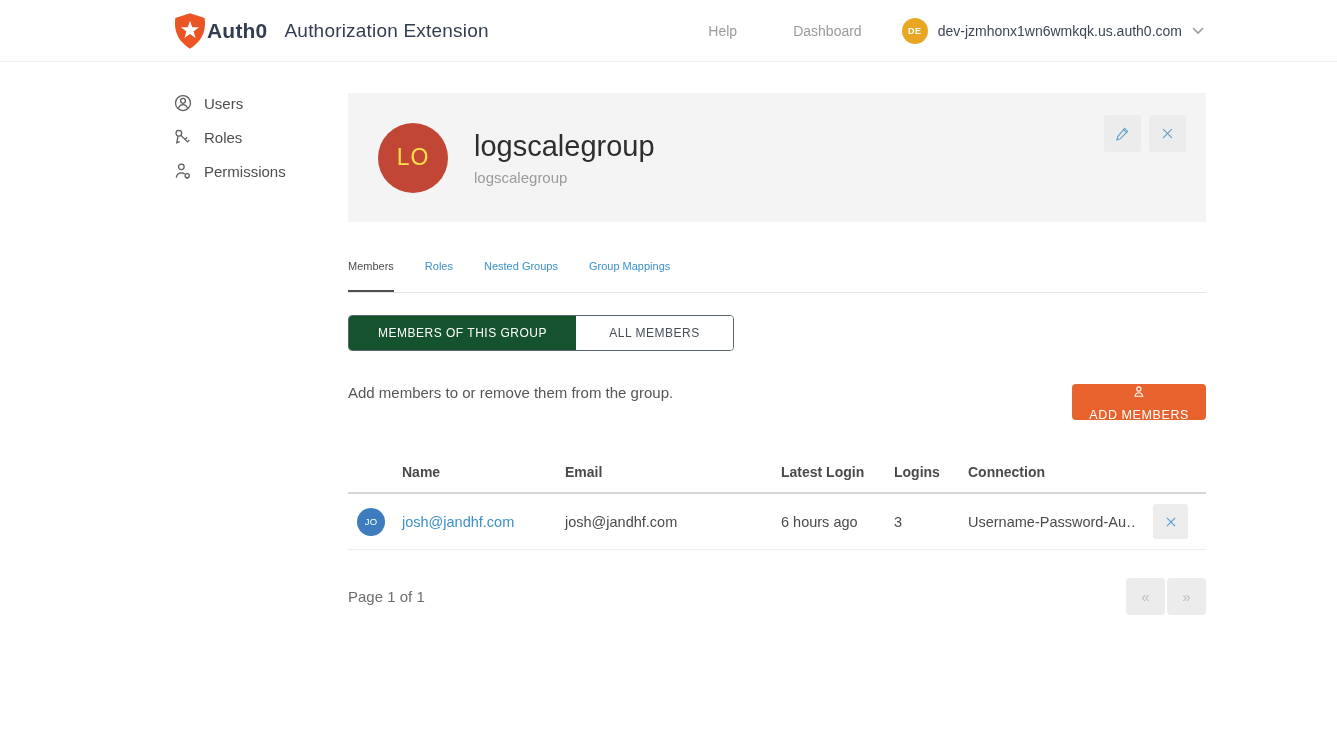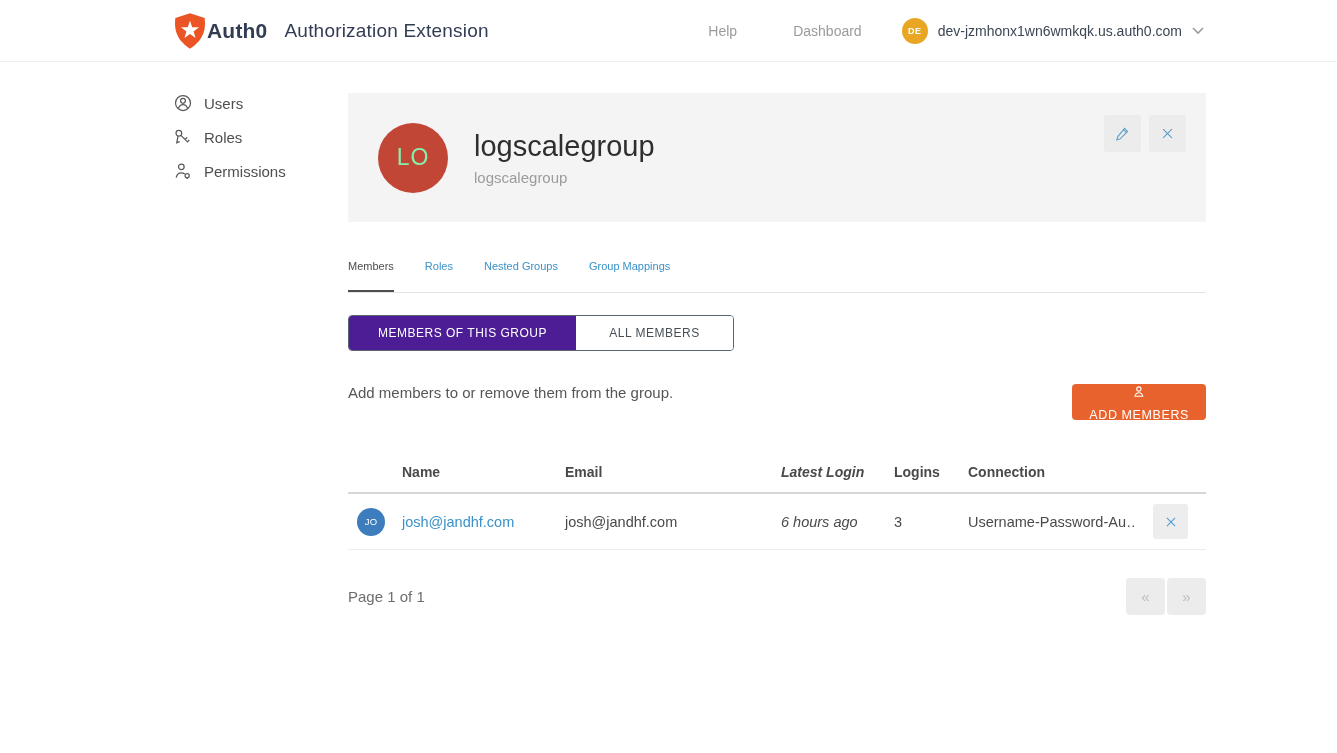--- a/index.html
+++ b/index.html
@@ -51,21 +51,21 @@
   .main { width: 858px; margin-top: 31px; }
 
   
   .group-panel {
     background: #f4f4f4; height: 129px;
     display: flex; align-items: center;
     padding: 0 20px 0 30px;
   }
   .group-avatar {
     width: 70px; height: 70px; border-radius: 50%;
-    background: #c14635; color: #86efac;
+    background: #c14635; color: #fde047;
     font-size: 23px; letter-spacing: 1px;
     display: flex; align-items: center; justify-content: center;
     flex-shrink: 0;
   }
   .group-info { margin-left: 26px; }
   .group-name { font-size: 29px; color: #2e2e2e; }
   .group-desc { font-size: 15px; color: #9b9b9b; margin-top: 6px; }
   .panel-actions { margin-left: auto; align-self: flex-start; margin-top: 22px; display: flex; gap: 8px; }
   .icon-btn {
     width: 37px; height: 37px; background: #ececec;
@@ -82,21 +82,21 @@
   
   .toggle-group {
     margin-top: 22px; display: inline-flex;
     border: 1px solid #5a646e; border-radius: 4px; overflow: hidden;
   }
   .toggle-btn {
     height: 34px; display: flex; align-items: center; justify-content: center;
     font-size: 12px; letter-spacing: 0.5px; cursor: pointer; border: none;
     font-family: "Liberation Sans", sans-serif;
   }
-  .toggle-btn.on { width: 227px; background: #4c1d95; color: #ffffff; }
+  .toggle-btn.on { width: 227px; background: #14532d; color: #ffffff; }
   .toggle-btn.off { width: 157px; background: #ffffff; color: #454f58; }
 
   
   .members-head { margin-top: 33px; display: flex; align-items: flex-start; justify-content: space-between; }
   .members-desc { font-size: 15px; color: #565656; }
   .add-btn {
     height: 36px; background: #e7622c; color: #fff; border: none; border-radius: 4px;
     font-size: 12.5px; letter-spacing: 0.6px;
     display: flex; align-items: center; gap: 9px; padding: 0 17px; cursor: pointer;
     font-family: "Liberation Sans", sans-serif;
@@ -112,21 +112,21 @@
     font-size: 14px; font-weight: bold; color: #4a4a4a;
   }
   .trow {
     display: flex; align-items: center; height: 56px;
     border-bottom: 1px solid #ededed;
     font-size: 14.5px; color: #4a4a4a;
   }
   .col-avatar { width: 54px; }
   .col-name { width: 163px; }
   .col-email { width: 216px; }
-  .col-latest { width: 113px; font-style: italic; }
+  .col-latest { width: 113px; }
   .col-logins { width: 74px; }
   .col-conn { flex: 1; min-width: 0; white-space: nowrap; overflow: hidden; }
   .col-action { width: 71px; display: flex; justify-content: flex-end; }
   .row-avatar {
     width: 28px; height: 28px; border-radius: 50%;
     background: #3d7dbd; color: #fff; font-size: 9.5px; letter-spacing: 0.3px;
     display: flex; align-items: center; justify-content: center;
     margin-left: 9px;
   }
   .user-link { color: #3a91c8; cursor: pointer; }

